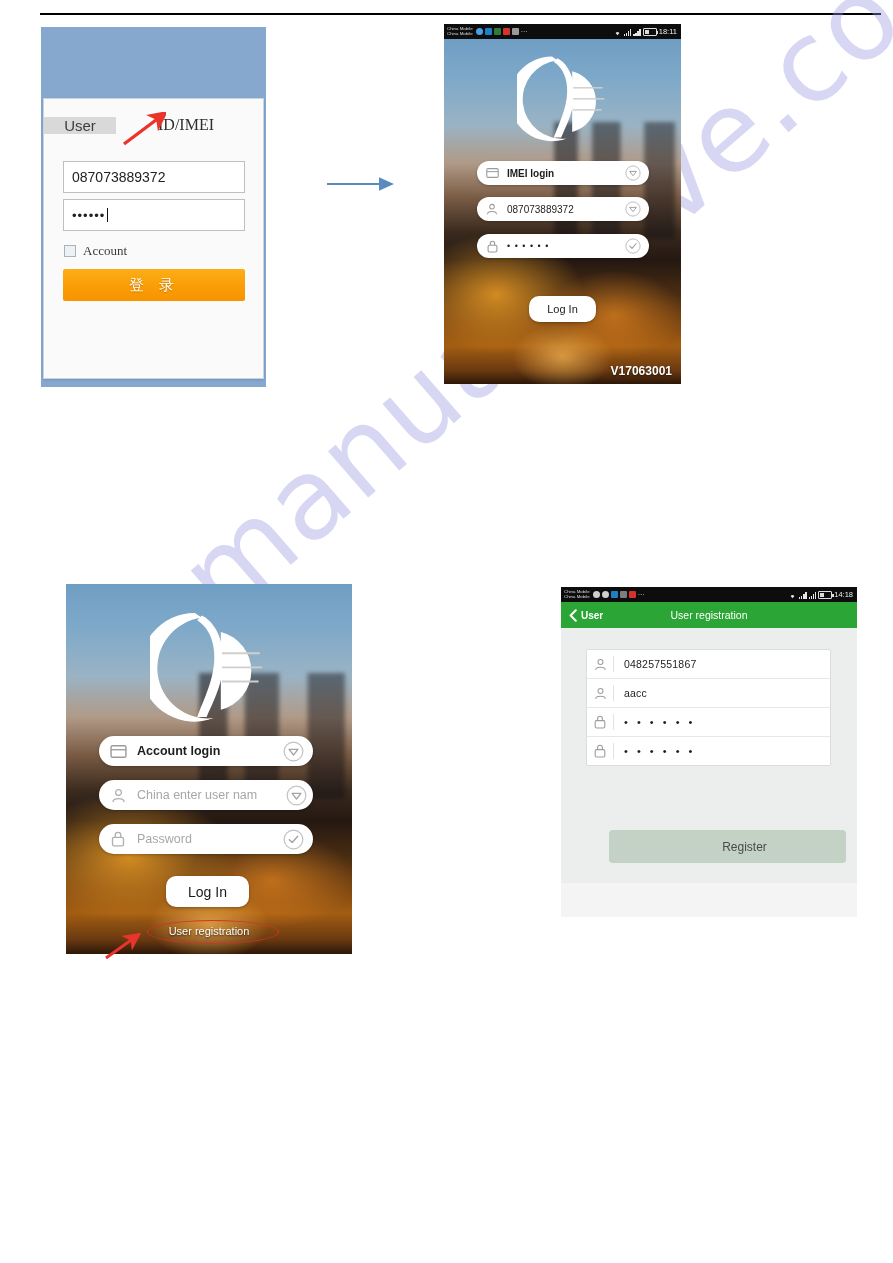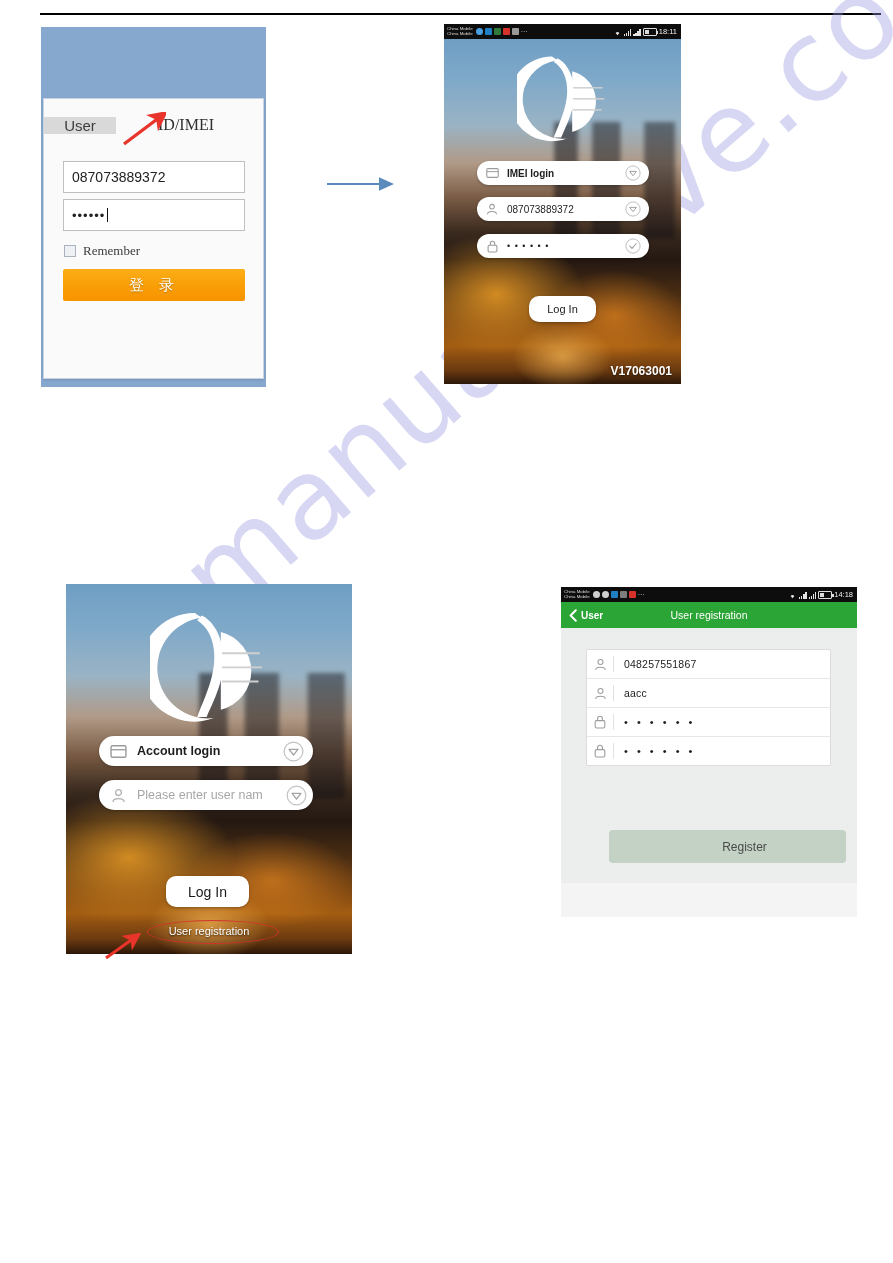--- a/index.html
+++ b/index.html
@@ -269,21 +269,21 @@
       <span>087073889372</span>
     </div>
 
     <div class="wl-field f2">
       <span class="wl-dots">••••••</span>
         <i class="wl-caret"></i>
     </div>
 
     <div class="wl-remember">
       <span class="wl-checkbox"></span>
-      <span>Remember</span>
+      <span>Account</span>
     </div>
 
     <div class="wl-submit">登 录</div>
   </div>
 </div>
 
 <svg id="wl-arrow" viewBox="0 0 46 36">
   <defs>
       <marker id="rh1" markerWidth="6" markerHeight="6" refX="3" refY="3" orient="auto">
     <path d="M0,0 L6,3 L0,6 L1.6,3 Z" fill="#e8342a"></path>
@@ -444,29 +444,44 @@
       </span>
     </div>
 
     <div class="inp" style="left:33px;top:196px;width:214px;height:30px;">
       <span class="lead" style="width:38px;">
         <svg width="15" height="15" viewBox="0 0 14 14">
             <circle cx="7" cy="4.3" r="2.7" fill="none" stroke="#b0b0b0" stroke-width="1.2"></circle>
             <path d="M1.8 13 C1.8 8.8 12.2 8.8 12.2 13" fill="none" stroke="#b0b0b0" stroke-width="1.2"></path>
           </svg>
       </span>
-      <span class="txt ph" style="font-size:12.5px;">Please enter user nam</span>
+      <span class="txt ph" style="font-size:12.5px;">China enter user nam</span>
       <span class="trail" style="width:34px;margin-left:-6px;">
         <svg width="21" height="21" viewBox="0 0 18 18">
             <circle cx="9" cy="9" r="8" fill="none" stroke="#c4c4c4" stroke-width="1.1"></circle>
             <path d="M5.2 7.2 L12.8 7.2 L9 12 Z" fill="none" stroke="#a4a4a4" stroke-width="1.1" stroke-linejoin="round"></path>
           </svg>
       </span>
     </div>
 
+    <div class="inp" style="left:33px;top:240px;width:214px;height:30px;">
+      <span class="lead" style="width:38px;">
+        <svg width="14" height="16" viewBox="0 0 12 14">
+            <rect x="1.2" y="5.6" width="9.6" height="7.4" rx="1.4" fill="none" stroke="#b0b0b0" stroke-width="1.2"></rect>
+            <path d="M3.6 5.6 V3.6 A2.4 2.4 0 0 1 8.4 3.6 V5.6" fill="none" stroke="#b0b0b0" stroke-width="1.2"></path>
+          </svg>
+      </span>
+      <span class="txt ph" style="font-size:12.5px;">Password</span>
+      <span class="trail" style="width:40px;">
+        <svg width="21" height="21" viewBox="0 0 18 18">
+            <circle cx="9" cy="9" r="8" fill="none" stroke="#c4c4c4" stroke-width="1.1"></circle>
+            <path d="M5.4 9.2 L7.9 11.6 L12.6 6.2" fill="none" stroke="#a4a4a4" stroke-width="1.2" stroke-linecap="round" stroke-linejoin="round"></path>
+          </svg>
+      </span>
+    </div>
 
     <div class="btn-login" style="left:100px;top:292px;width:83px;height:31px;font-size:14px;">Log In</div>
 
     <div class="reg-link" style="left:50%;transform:translateX(-50%);top:341px;font-size:11px;">User registration</div>
 
     <div class="ellipse-hl" style="left:81px;top:336px;width:130px;height:22px;"></div>
   </div>
 </div>
 
 <svg id="reg-arrow" viewBox="0 0 40 28">

